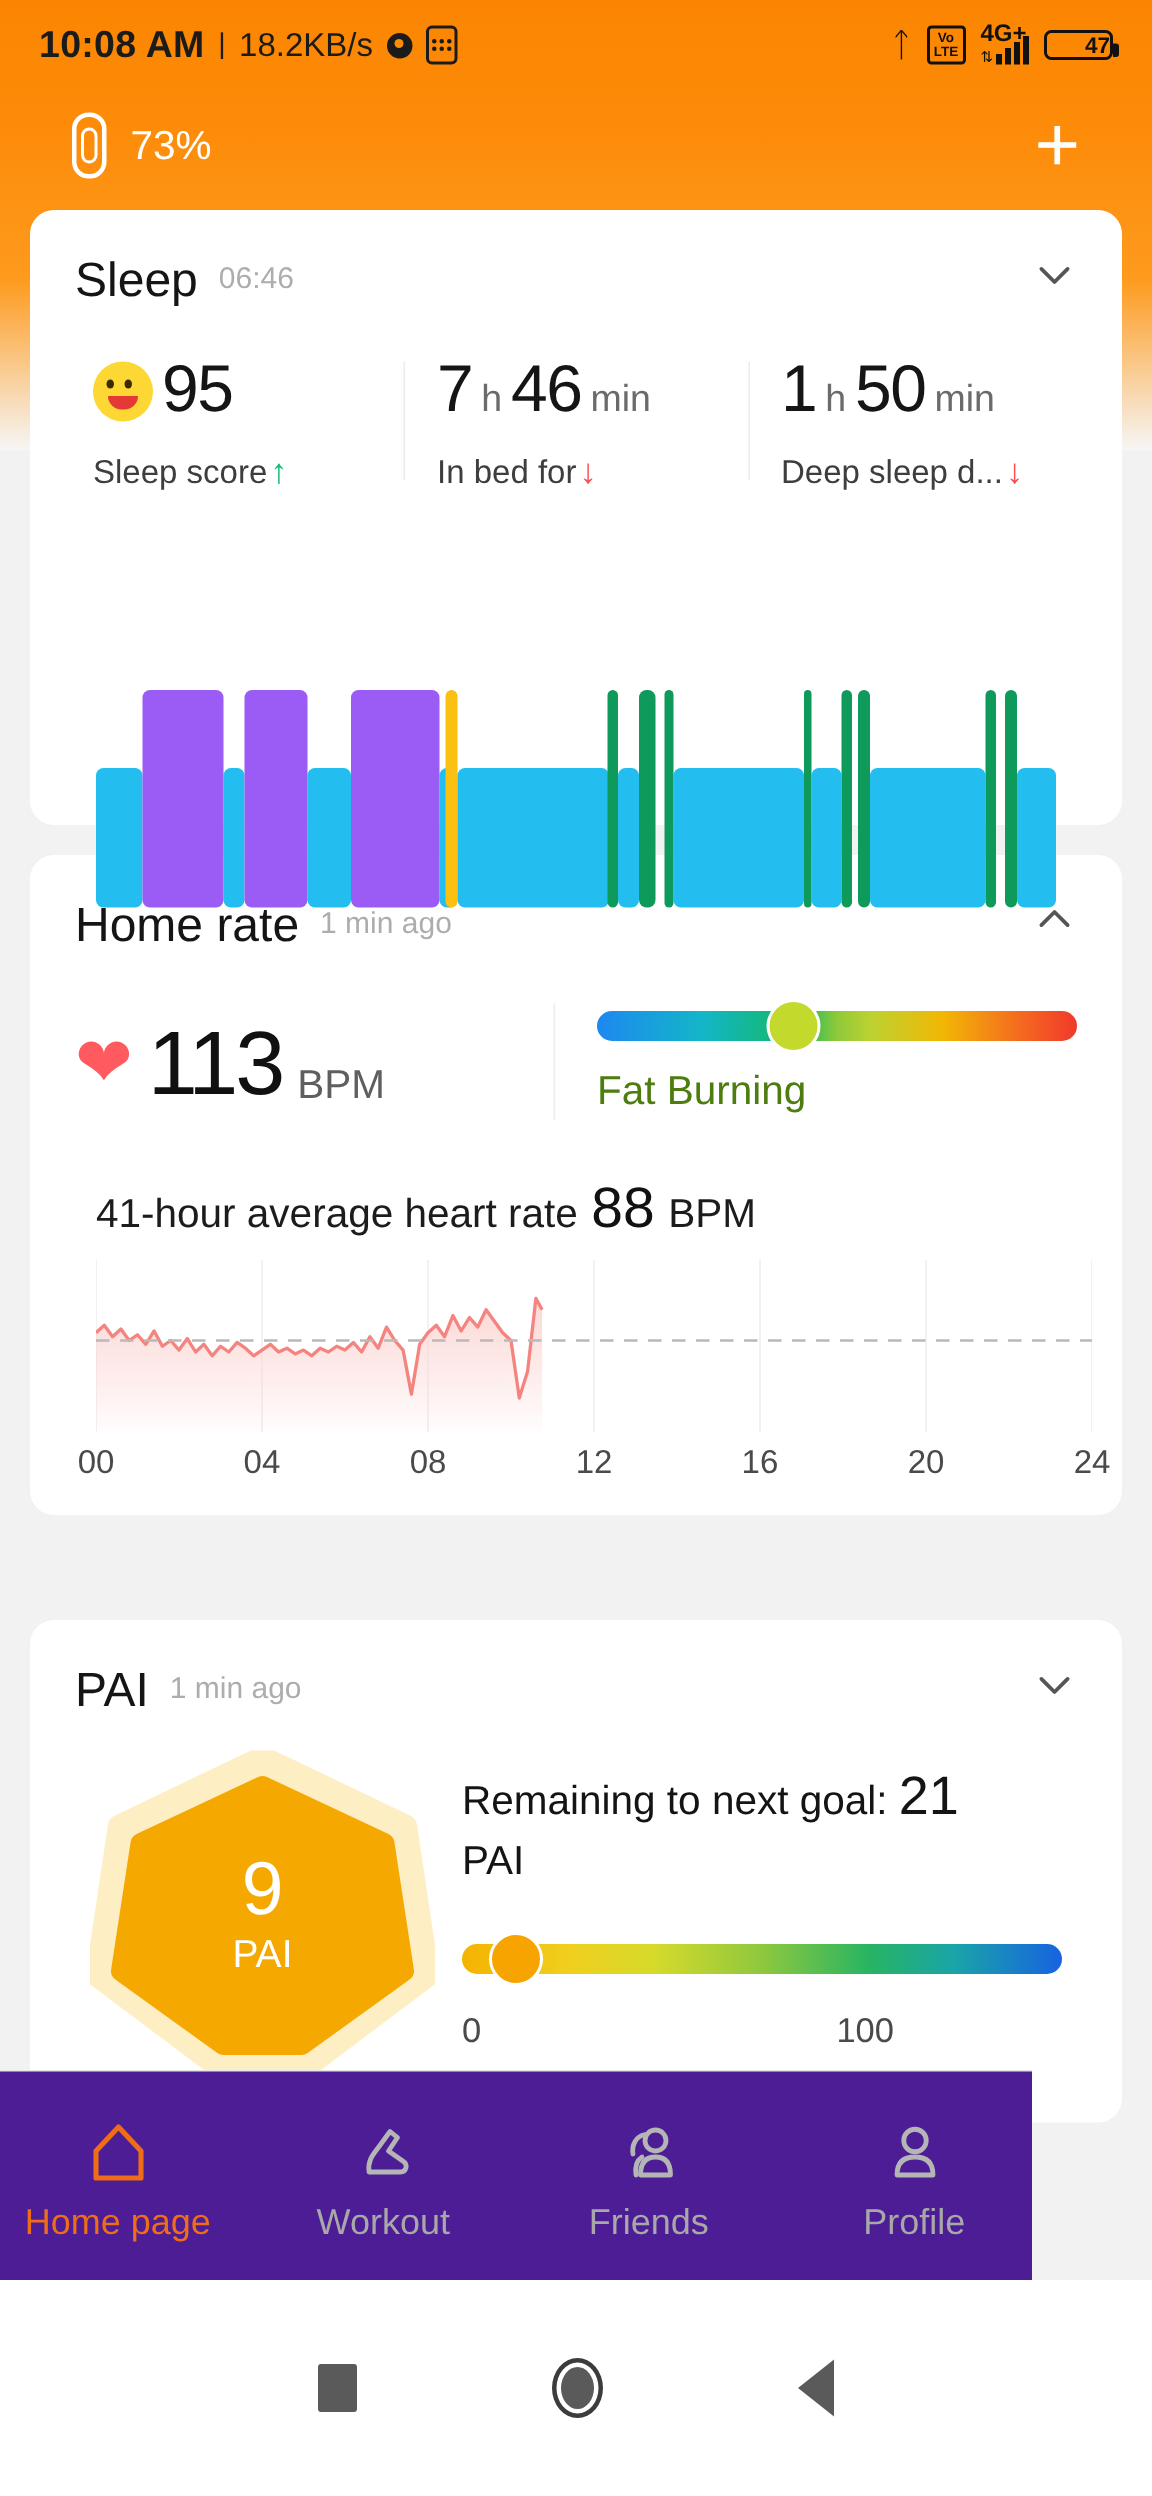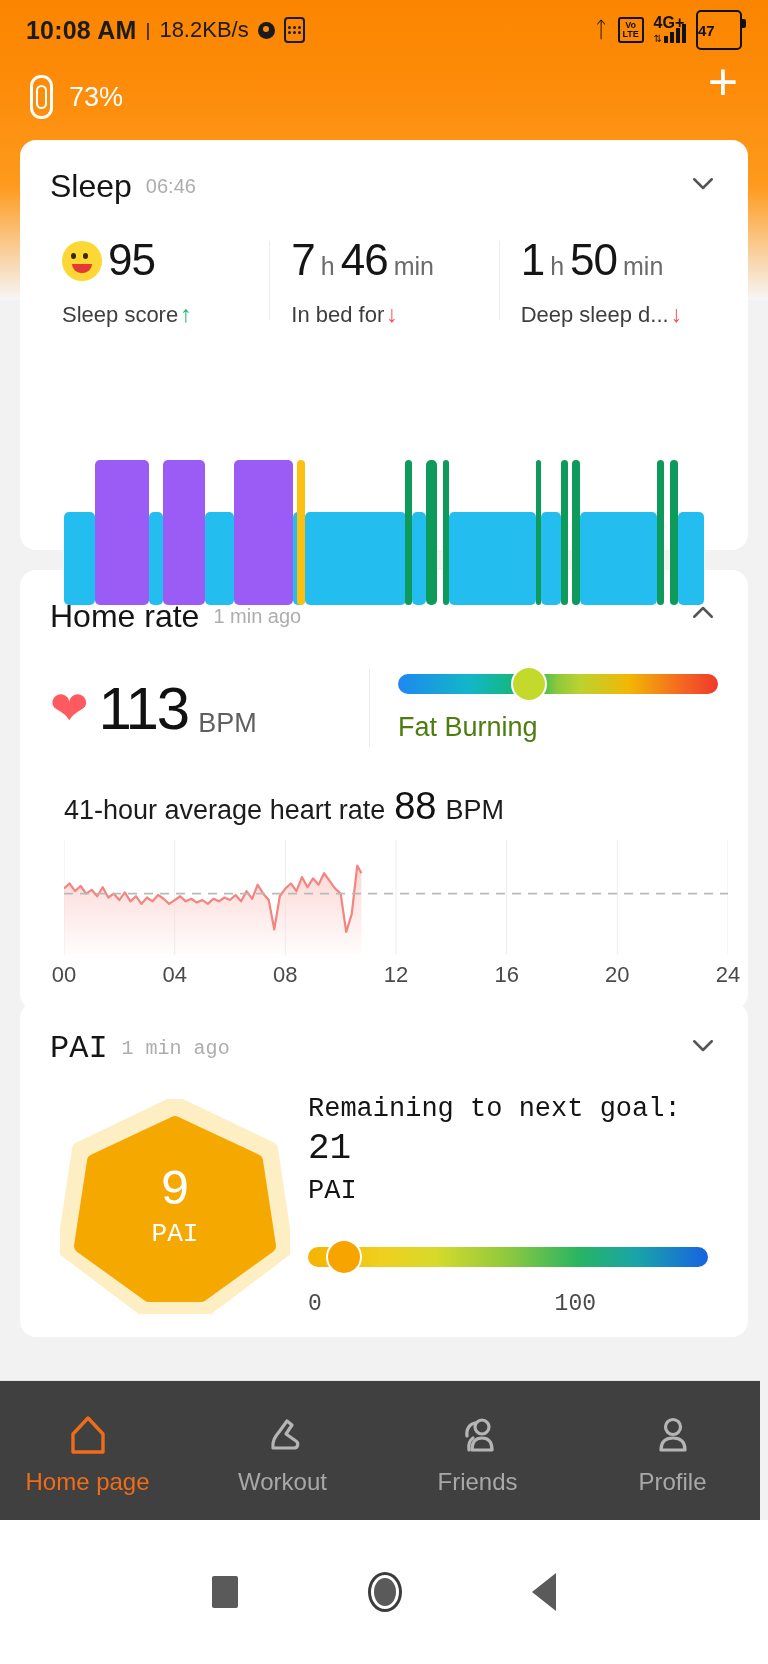--- a/index.html
+++ b/index.html
@@ -44,33 +44,33 @@
   .volte {
     border: 2px solid #111; border-radius: 3px; font-size: 9px; font-weight: bold;
     color: #111; line-height: 9px; padding: 2px 2px; text-align: center; width: 26px;
   }
   .sig-wrap { position: relative; display: flex; align-items: flex-end; gap: 1px; height: 26px; }
   .sig-label { position: absolute; top: -3px; left: 0; font-size: 16px; font-weight: bold; color: #111; }
   .sig-bars { display: flex; align-items: flex-end; gap: 2px; margin-top: 11px; }
   .sig-bars i { width: 4px; background: #111; display: block; }
   .arrows { font-size: 10px; color: #111; line-height: 8px; margin-top: 12px; margin-right: 1px;}
   .battery {
-    width: 46px; height: 40px; border: 2.5px solid #111; border-radius: 5px;
-    display: flex; align-items: center; justify-content: flex-start; position: relative;
+    width: 46px; height: 20px; border: 2.5px solid #111; border-radius: 5px;
+    display: flex; align-items: center; justify-content: flex-end; position: relative;
   }
   .battery::after {
     content: ""; position: absolute; right: -6px; top: 7px; width: 4px; height: 9px;
     background: #111; border-radius: 0 2px 2px 0;
   }
   .battery span { font-size: 15px; font-weight: bold; color: #111; }
 
   .devrow {
     position: absolute; left: 0; top: 62px; width: 768px; height: 70px;
-    display: flex; justify-content: space-between;
-    padding: 0 30px;
+    display: flex; align-items: center; justify-content: space-between;
+    padding: 0 48px;
   }
   .dev-left { display: flex; align-items: center; gap: 16px; }
   .band-icon {
     width: 23px; height: 44px; border: 3px solid #fff; border-radius: 11px;
     position: relative;
   }
   .band-icon::after {
     content: ""; position: absolute; left: 3px; top: 7px; right: 3px; bottom: 7px;
     border: 2px solid #fff; border-radius: 8px;
   }
@@ -158,21 +158,21 @@
   .hr-avg .u { font-size: 27px; color: #1c1c1c; }
 
   .hrchart { position: absolute; left: 44px; right: 20px; top: 270px; height: 115px; }
   .hr-axis {
     position: absolute; left: 44px; right: 20px; top: 392px;
     font-size: 22px; color: #4a4a4a;
   }
   .hr-axis span { position: absolute; transform: translateX(-50%); }
 
   
-  #pai-card { top: 1002px; height: 335px; font-family: Liberation Mono, monospace; }
+  #pai-card { top: 1080px; height: 335px; }
   .pai-body { display: flex; align-items: center; padding: 22px 40px 0 40px; }
   .pai-badge { position: relative; width: 230px; height: 215px; flex: none; }
   .pai-badge svg { position: absolute; left: 0; top: 0; }
   .pai-badge-text {
     position: absolute; left: 0; top: 0; width: 230px; height: 215px;
     display: flex; flex-direction: column; align-items: center; justify-content: center;
     color: #fff;
   }
   .pai-num { font-size: 50px; font-weight: 300; line-height: 56px; }
   .pai-lbl { font-size: 26px; font-weight: 300; }
@@ -189,22 +189,22 @@
     border-radius: 50%; background: #f7a400; border: 2px solid #fff;
   }
   .pai-scale {
     display: flex; justify-content: space-between; margin-top: 24px;
     font-size: 23px; color: #4a4a4a;
   }
   .pai-scale .right { margin-right: 28%; }
 
   
   .tabbar {
-    position: absolute; left: 0; top: 1380px; width: 760px; height: 140px;
-    background: #404040; border-top: 1px solid #e6e6e6;
+    position: absolute; left: 0; top: 1380px; width: 688px; height: 140px;
+    background: #4c1d95; border-top: 1px solid #e6e6e6;
     display: flex;
     gap: 20px;
   }
   .tab {
     flex: 1; display: flex; flex-direction: column; align-items: center;
     justify-content: center; gap: 12px; padding-top: 8px;
   }
   .tab svg { display: block; }
   .tab-lbl { font-size: 24px; color: #a8a8a8; }
   .tab.active .tab-lbl { color: #ef6c19; }

